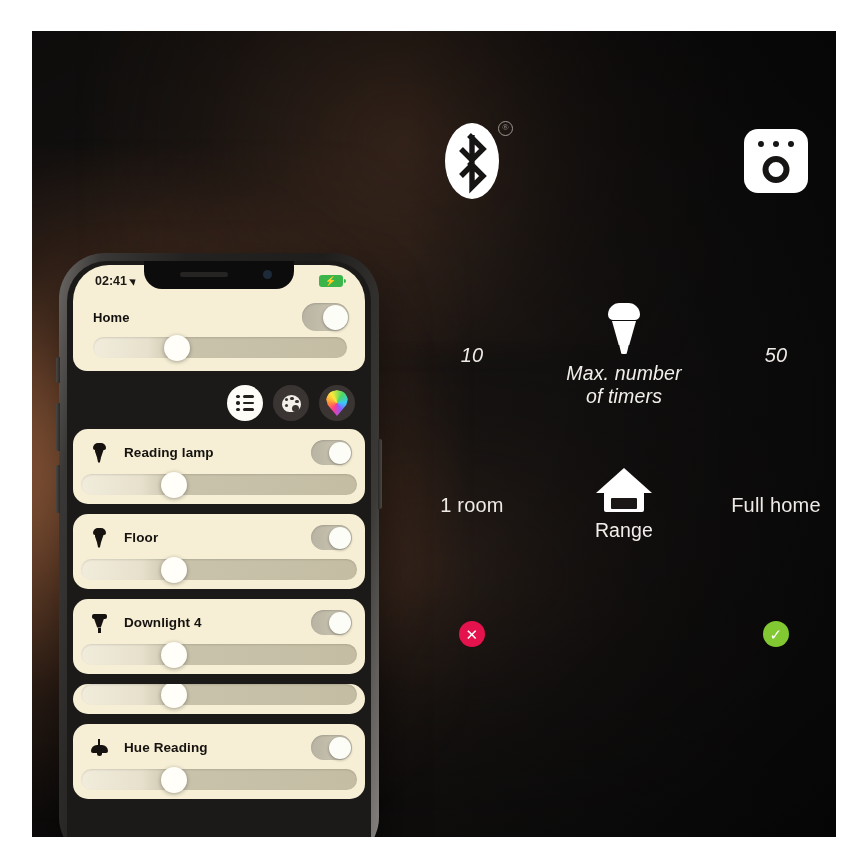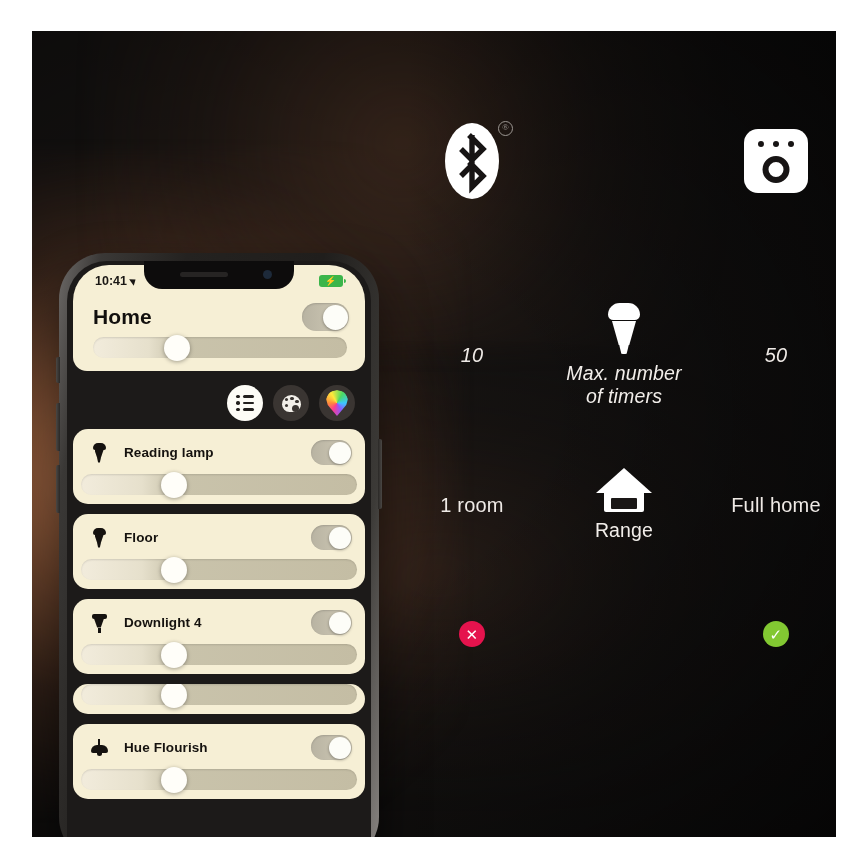--- a/index.html
+++ b/index.html
@@ -350,21 +350,21 @@
     background: #3bb54a;
   }
   .bolt { color: #16351b; font-size: 9px; line-height: 1; }
 
   .home-row {
     position: absolute;
     left: 20px; right: 16px; top: 38px;
     display: flex; align-items: center; justify-content: space-between;
   }
   .home-title {
-    font-size: 21px;
+    font-size: 13px;
     font-weight: bold;
     color: #12100e;
     letter-spacing: 0.1px;
   }
 
   
   .toggle {
     width: 47px; height: 28px;
     border-radius: 15px;
     background: linear-gradient(to right, #b8b3a2, #d2ccb8);
@@ -593,21 +593,21 @@
       <div class="phone-screen">
 
         <div class="notch">
           <div class="speaker"></div>
           <div class="cam"></div>
         </div>
 
         <div class="app-head">
           <div class="statusbar">
             <div class="sb-time">
-              <span>10:41</span>
+              <span>02:41</span>
               <span class="loc-arrow"></span>
             </div>
             <div class="battery">
               <span class="bolt">⚡</span>
             </div>
           </div>
 
           <div class="home-row">
             <div class="home-title">Home</div>
             <div class="toggle">
@@ -728,21 +728,21 @@
 
           <div class="light-card">
             <div class="light-top">
               <div class="light-ico">
                 <div class="g-pend">
                     <div class="wire"></div>
                     <div class="dome"></div>
                     <div class="bulbdot"></div>
                   </div>
               </div>
-              <div class="light-name">Hue Flourish</div>
+              <div class="light-name">Hue Reading</div>
               <div class="toggle small">
                 <div class="knob"></div>
               </div>
             </div>
             <div class="light-slider">
               <div class="slider">
                 <div class="knob" style="left:29%;"></div>
               </div>
             </div>
           </div>

